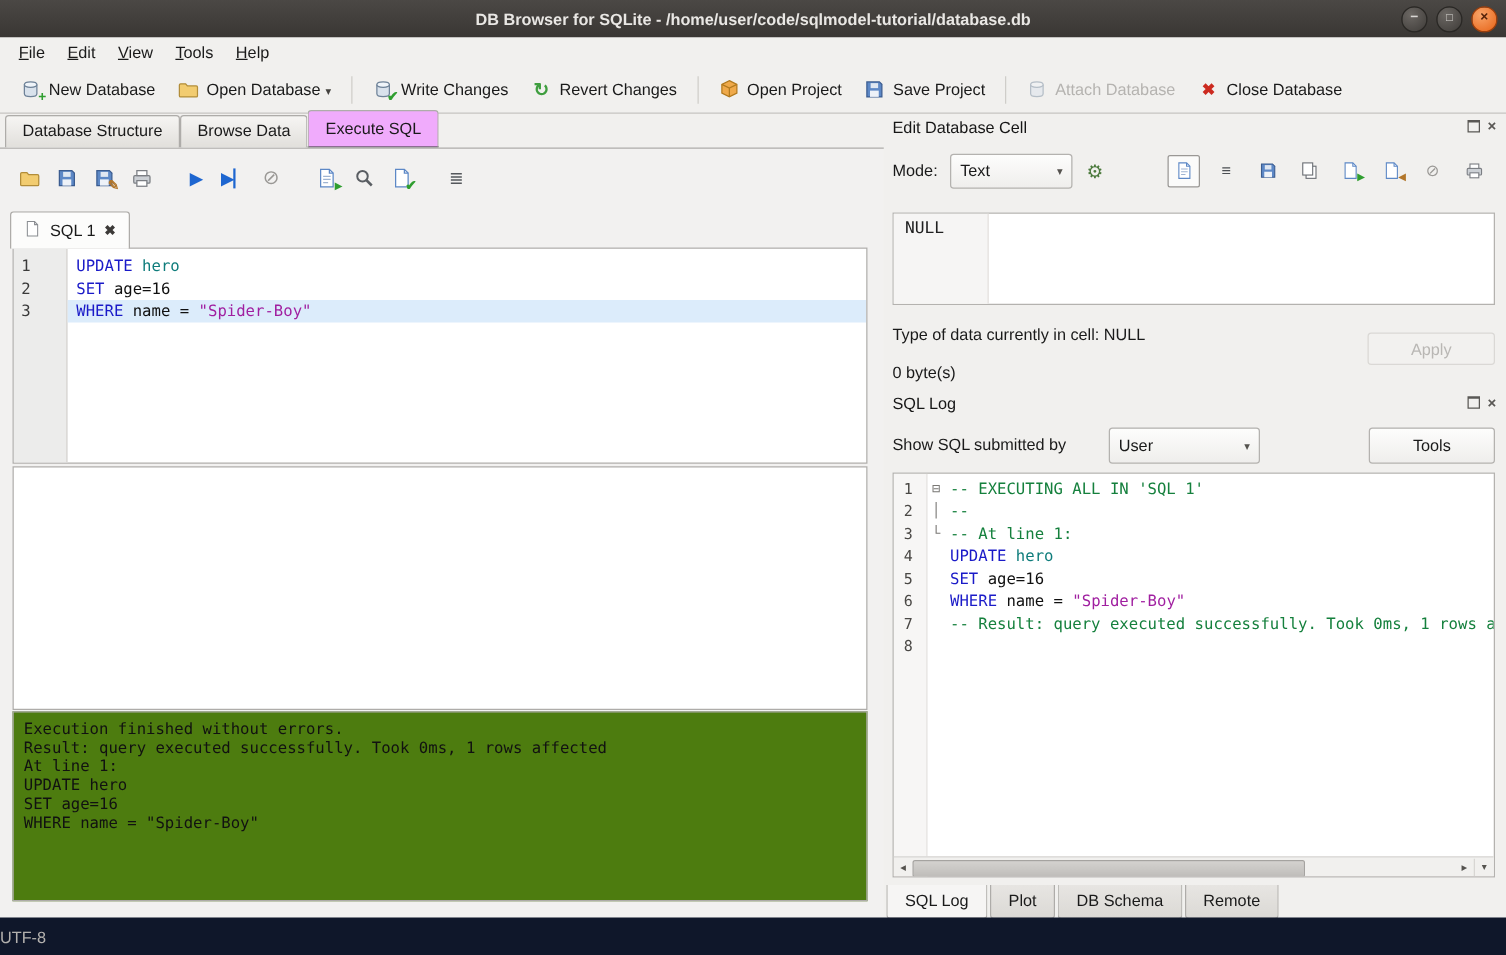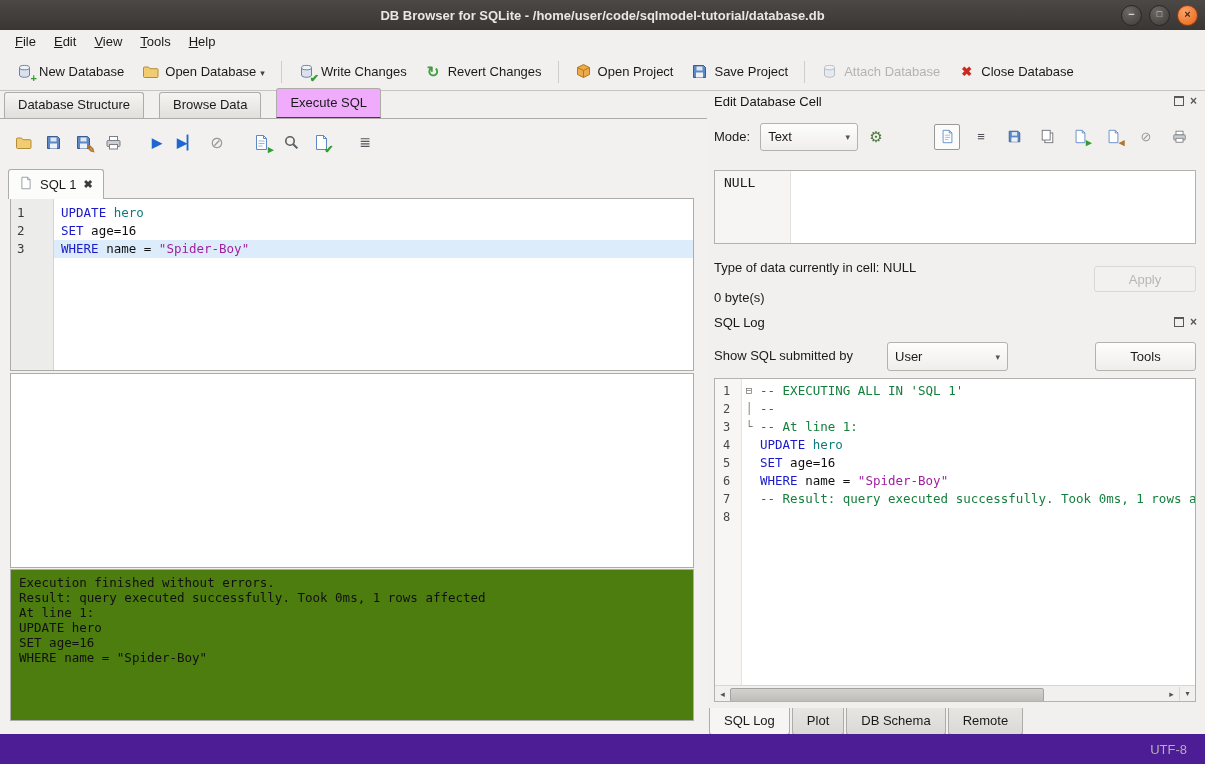--- a/index.html
+++ b/index.html
@@ -32,21 +32,21 @@
   .glyph.redx{color:#cc2a1f;font-weight:bold;font-size:13px;width:17px}
   .dd-arrow{font-size:9px;color:#44423f;align-self:flex-end;margin:0 0 2px -2px}
 
   
   .main{position:absolute;top:90px;left:0;width:1205px;height:644px;display:flex}
   .left-panel{width:707px;position:relative;flex:none}
   .right-panel{flex:1;position:relative}
 
   
   .doc-tabs{position:absolute;top:0;left:0;right:0;height:28px;display:flex;align-items:flex-end;padding-left:4px;z-index:3}
-  .doc-tab{height:25px;line-height:24px;padding:0 13px;background:linear-gradient(#f6f5f3,#e1dfdb);border:1px solid #aeaca9;border-bottom:none;border-radius:3px 3px 0 0;margin-right:15px}
+  .doc-tab{height:25px;line-height:24px;padding:0 13px;background:linear-gradient(#f6f5f3,#e1dfdb);border:1px solid #aeaca9;border-bottom:none;border-radius:3px 3px 0 0;margin-right:0}
   .doc-tab.active{height:28px;line-height:27px;background:#f0abfc;border-bottom:1px solid #404040}
   .sql-page{position:absolute;top:28px;left:0;bottom:0;width:707px;border-top:1px solid #aeaca9;background:#f2f1f0}
 
   
   .sql-toolbar{position:absolute;top:10px;left:10px;display:flex;gap:4px;align-items:center}
   .ibtn{width:26px;height:26px;display:flex;align-items:center;justify-content:center;border-radius:3px;flex:none}
   .ibtn .play{color:#1e66d0;font-size:13px;font-weight:bold}
   .ibtn .stopg{color:#9a9895;font-size:16px}
   .ibtn .fmt{color:#55585c;font-size:14px}
   .ibtn.small{width:24px;height:24px}
@@ -108,21 +108,21 @@
   .sbtn{width:15px;height:14px;text-align:center;font-size:9px;color:#55534f;line-height:14px;flex:none}
   .strack{flex:1;height:14px;position:relative}
   .sthumb{position:absolute;left:0;top:1px;height:12px;width:72%;background:linear-gradient(#d4d2cf,#bfbdba);border:1px solid #a5a3a0;border-radius:2px}
   .scorner{width:15px;height:14px;text-align:center;font-size:8px;color:#55534f;line-height:14px;border-left:1px solid #d8d6d3;flex:none}
 
   .dock-tabs{position:absolute;left:2px;top:618px;height:26px;display:flex}
   .dock-tab{height:26px;line-height:25px;padding:0 14px;background:linear-gradient(#e7e5e2,#dbd9d5);border:1px solid #aeaca9;border-top:none;border-radius:0 0 3px 3px;margin-right:2px}
   .dock-tab.active{background:#f6f5f4}
 
   
-  .statusbar{position:absolute;top:734px;left:0;right:0;height:30px;background:#4c1d95;display:flex;align-items:center;justify-content:flex-end;padding-right:18px;color:#b3b1ae}
+  .statusbar{position:absolute;top:734px;left:0;right:0;height:30px;background:#0f172a;display:flex;align-items:center;padding-right:0;color:#b3b1ae}
 </style>
 </head>
 <body>
 
 <div id="app">
 
   <div class="titlebar">
     <span>DB Browser for SQLite - /home/user/code/sqlmodel-tutorial/database.db</span>
     <div class="winbtns">
       <span class="winbtn">−</span>

